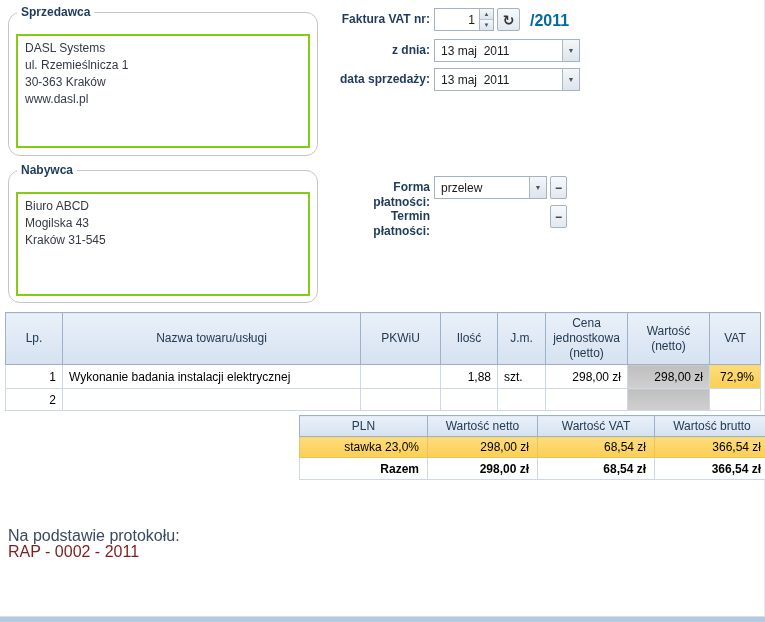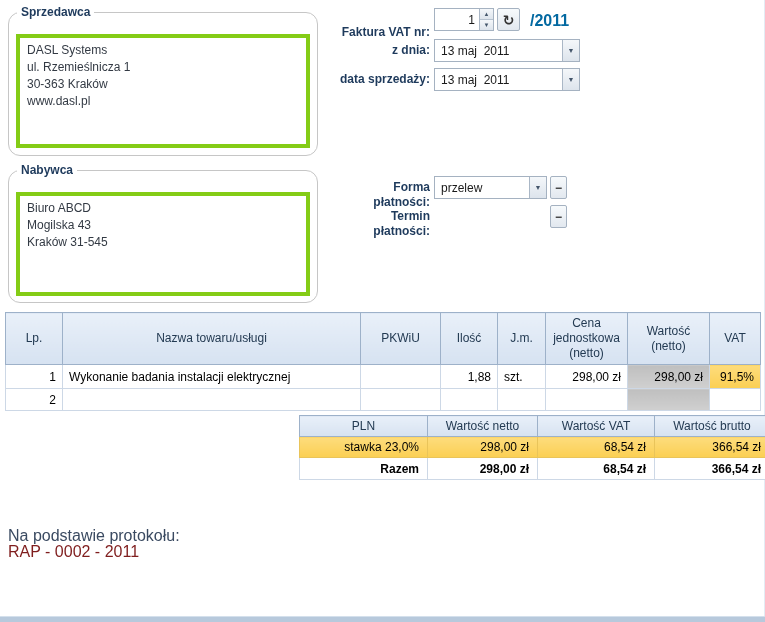--- a/index.html
+++ b/index.html
@@ -20,21 +20,21 @@
     background:#fff;
   }
   .groupbox .group-label {
     position:absolute; top:-8px; left:8px;
     background:#fff; padding:0 4px;
     font-size:12px; font-weight:bold; color:#1e3a5c;
     line-height:14px;
   }
   .address-box {
     position:absolute; left:7px; top:21px;
-    border:4px solid #84cc16; background:#fff;
+    border:2px solid #84cc16; background:#fff;
     font-size:12px; color:#333a44;
     padding:4px 7px; line-height:17px;
     white-space:pre-line;
   }
   #seller-box { left:8px; top:12px; width:310px; height:144px; }
   #seller-box .address-box { width:294px; height:114px; }
   #buyer-box { left:8px; top:170px; width:310px; height:133px; }
   #buyer-box .address-box { width:294px; height:104px; }
 
   
@@ -171,21 +171,21 @@
 www.dasl.pl</div>
   </div>
 
   <div class="groupbox" id="buyer-box">
     <span class="group-label">Nabywca</span>
     <div class="address-box">Biuro ABCD
 Mogilska 43
 Kraków 31-545</div>
   </div>
 
-  <span class="form-label" style="top:12px;margin-top:13px;">Faktura VAT nr:</span>
+  <span class="form-label" style="top:12px;">Faktura VAT nr:</span>
   <div class="ctrl" id="invoice-number-spinner">
     <span class="ctrl-text">1</span>
     <span class="spin-col">
       <span class="spin-btn">▲</span>
       <span class="spin-btn">▼</span>
     </span>
   </div>
   <div class="icon-btn" id="refresh-button">
     <span>↻</span>
   </div>
@@ -251,21 +251,21 @@
     </thead>
     <tbody>
       <tr class="item-row-1">
         <td class="c-right">1</td>
         <td class="c-left">Wykonanie badania instalacji elektrycznej</td>
         <td></td>
         <td class="c-right">1,88</td>
         <td class="c-left">szt.</td>
         <td class="c-right">298,00 zł</td>
         <td class="c-right cell-gray">298,00 zł</td>
-        <td class="c-right cell-yellow">91,5%</td>
+        <td class="c-right cell-yellow">72,9%</td>
       </tr>
       <tr class="item-row-2">
         <td class="c-right">2</td>
         <td class="c-left"></td>
         <td></td>
         <td class="c-right"></td>
         <td class="c-left"></td>
         <td class="c-right"></td>
         <td class="c-right cell-gray"></td>
         <td class="c-right"></td>

